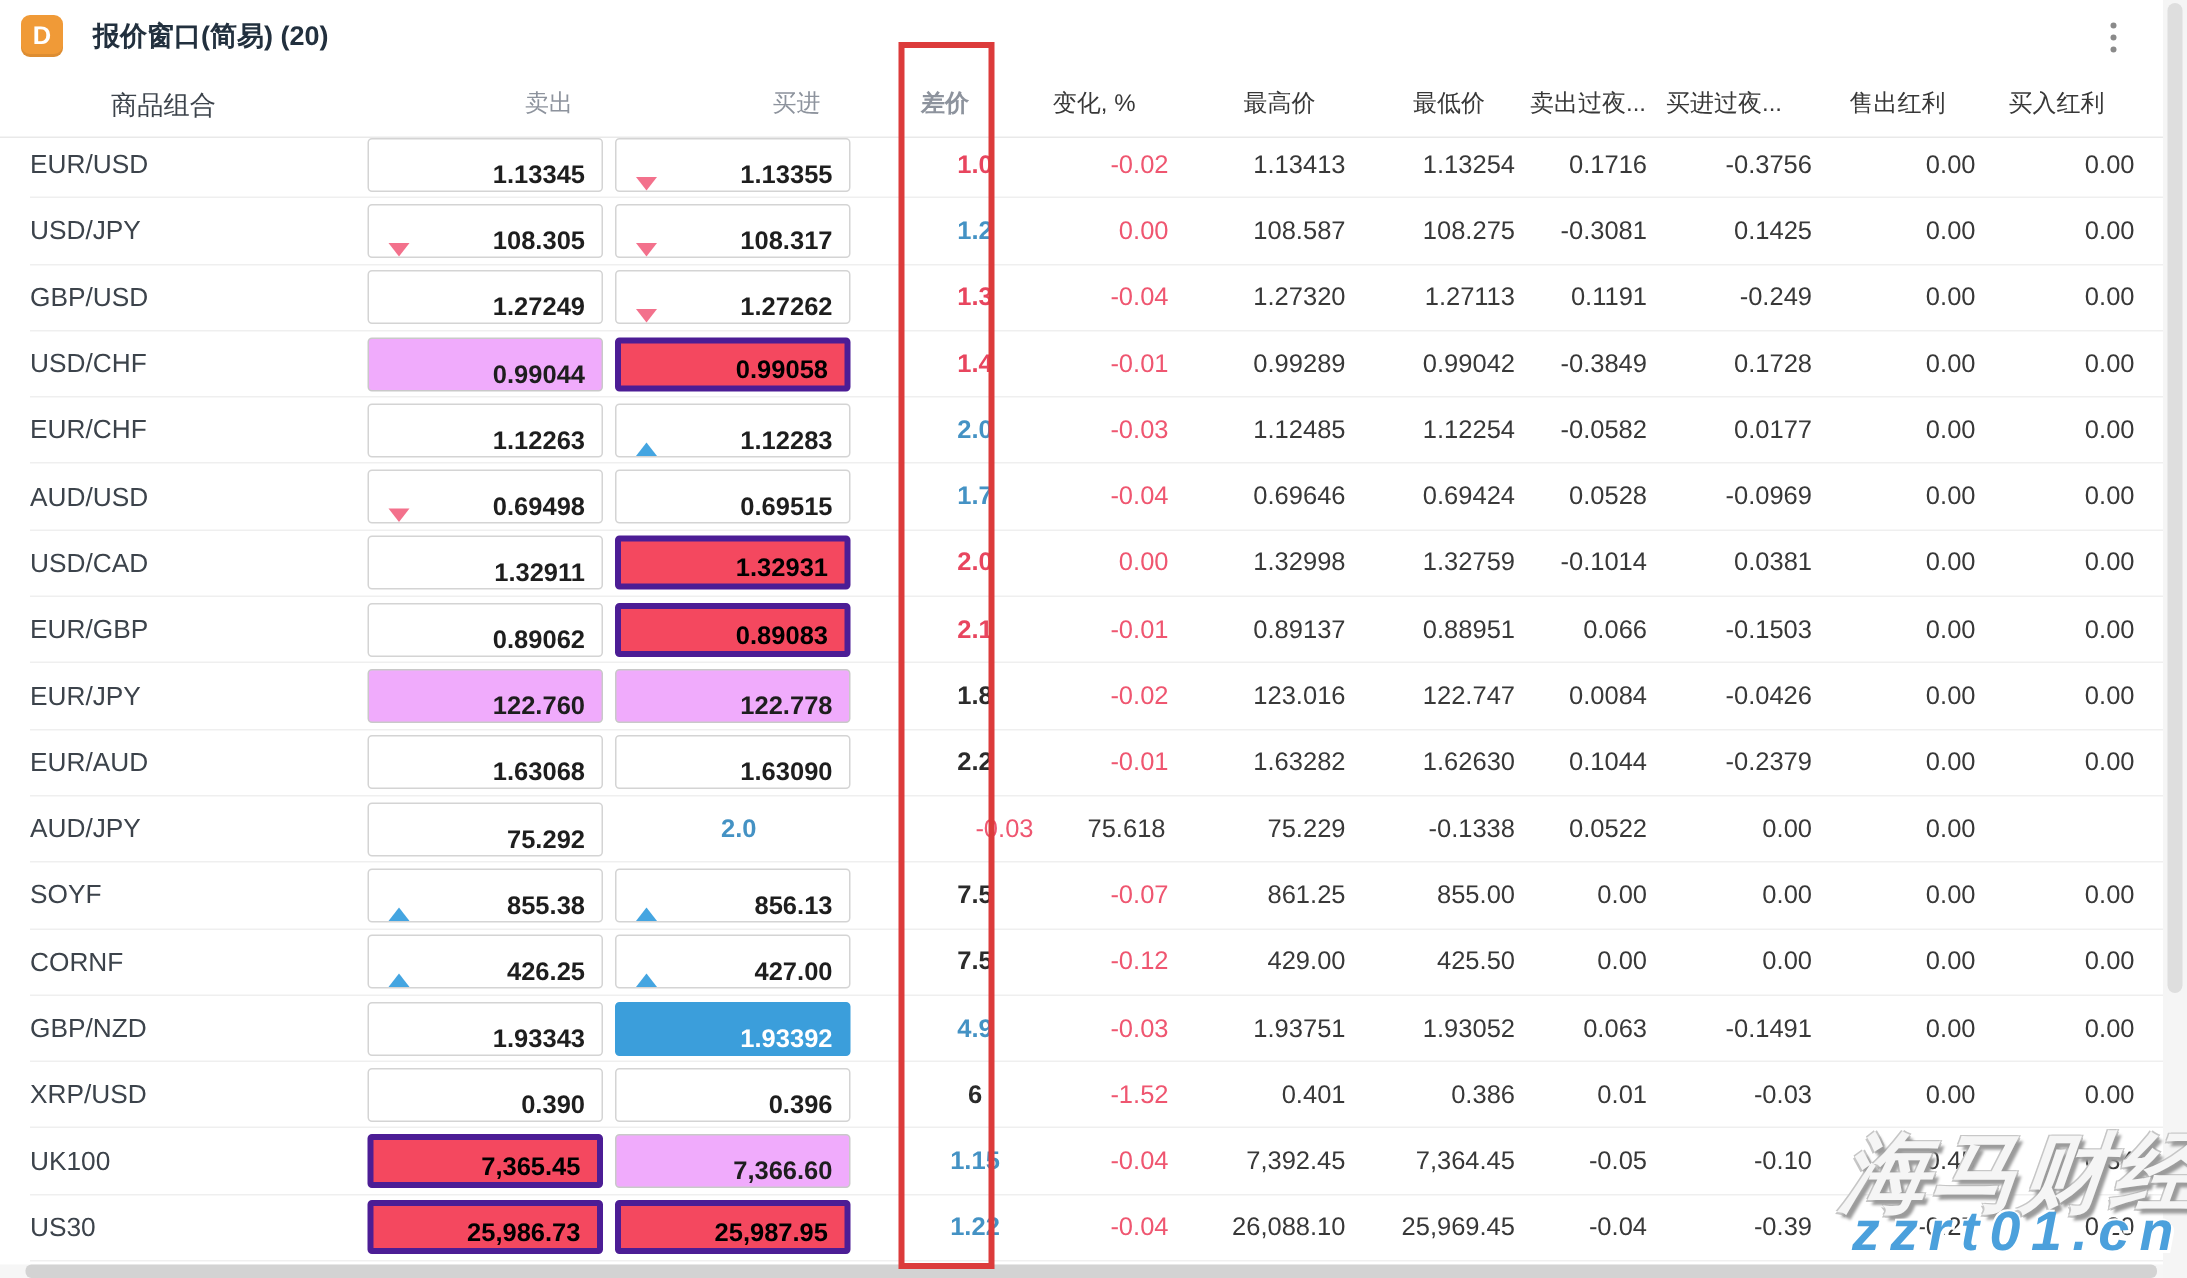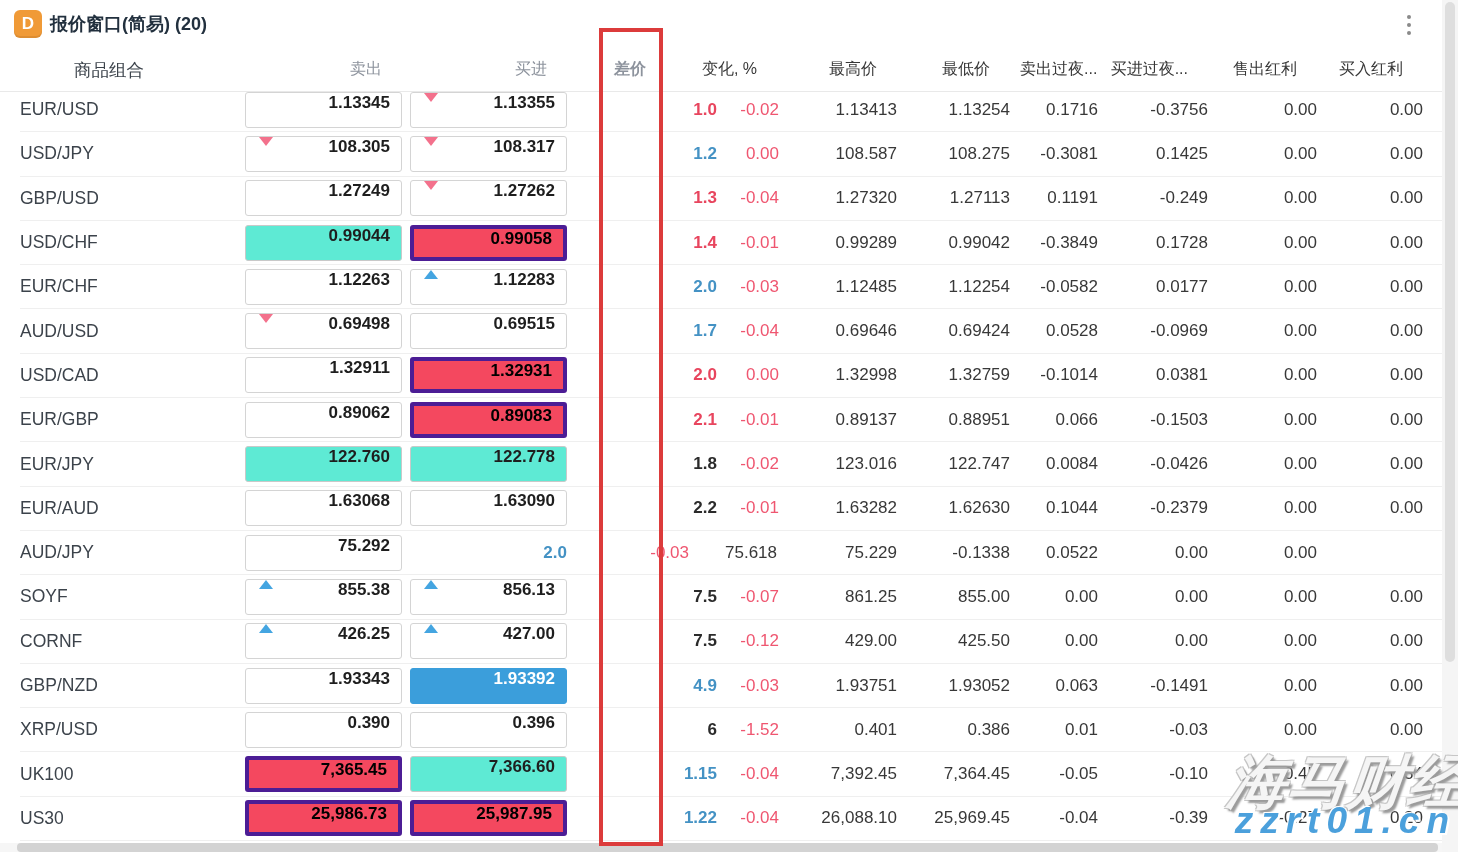--- a/index.html
+++ b/index.html
@@ -6,52 +6,52 @@
   html,body { width:1458px; height:852px; background:#fff; overflow:hidden;
               font-family:"Liberation Sans", sans-serif; }
   #app { position:relative; width:1458px; height:852px; background:#fff; }
 
   
   .titlebar { position:absolute; top:0; left:0; width:1442px; height:48px;
               display:flex; align-items:center; padding-left:14px; background:#fff; }
   .logo { width:28px; height:28px; border-radius:6px; background:#f09a37;
           color:#fff; font-weight:bold; font-size:17px; display:flex;
           align-items:center; justify-content:center; box-shadow:inset 0 -2px 0 rgba(0,0,0,.08); }
-  .title { margin-left:8px; font-size:18px; font-weight:bold; color:#22303e; }
+  .title { margin-left:20px; font-size:18px; font-weight:bold; color:#22303e; }
   .kebab { position:absolute; right:24px; top:10px; width:18px; height:30px;
            display:flex; flex-direction:column; align-items:center; justify-content:center; gap:4px; cursor:pointer; }
   .kebab i { width:4px; height:4px; border-radius:50%; background:#8a8a8a; display:block; }
 
   
   .grid-cols { display:grid;
     grid-template-columns:218px 164px 165px 150px 90px 120px 113px 88px 110px 109px 106px; }
   .headerrow { position:absolute; top:48px; left:0; width:1442px; height:44px;
                border-bottom:1px solid #e9e9e9; align-items:center; }
   .h { font-size:16px; color:#8d939d; white-space:nowrap; overflow:hidden; }
   .h.c-sym, .h.c-sell, .h.c-buy { text-align:center; }
   .h.c-spread { text-align:center; padding-left:16px; }
   .h.c-num { text-align:right; padding-right:30px; }
 
   .tbody { position:absolute; top:88px; left:0; width:1442px;margin-left:20px; }
   .row { height:44.3px; border-bottom:1px solid #efefef; align-items:center; }
   .cell { font-size:17px; white-space:nowrap; }
   .c-sym { text-align:left; color:#3c434b; font-size:17.5px; }
   .c-sell, .c-buy { display:flex; justify-content:flex-end; align-items:center; }
-  .c-spread { text-align:right; padding-left:16px; font-weight:bold; }
+  .c-spread { text-align:center; padding-left:16px; font-weight:bold; }
   .sp-red  { color:#e8455e; }
   .sp-blue { color:#4492c4; }
   .sp-dark { color:#2b2b2b; }
   .c-num { text-align:right; padding-right:30px; color:#383838; }
   .chg { color:#ef5670; padding-right:28px; }
 
   .pricebox { position:relative; width:157px; height:36px; border-radius:3px;
-              display:flex; align-items:flex-start; justify-content:flex-end;
+              display:flex; align-items:flex-end; justify-content:flex-end;
               font-weight:bold; font-size:17px; color:#1e1e1e; cursor:pointer; }
   .pricebox.plain { background:#fff; border:1px solid #d4d4d4; }
-  .pricebox.gray  { background:#5eead4; border:1px solid #c9c9c9; }
+  .pricebox.gray  { background:#f0abfc; border:1px solid #c9c9c9; }
   .pricebox.pink  { background:#f4485f; border:4px solid #4c1d95; color:#000000; }
   .pricebox.blue  { background:#3b9edb; border:1px solid #3b9edb; color:#fff; }
   .pval { padding-right:11px; }
   .arrow { position:absolute; left:13px; width:0; height:0; }
   .arrow.down { border-left:7px solid transparent; border-right:7px solid transparent;
                 border-top:9px solid #f3718c; }
   .arrow.up   { border-left:7px solid transparent; border-right:7px solid transparent;
                 border-bottom:9px solid #44a5e1; }
 
   

